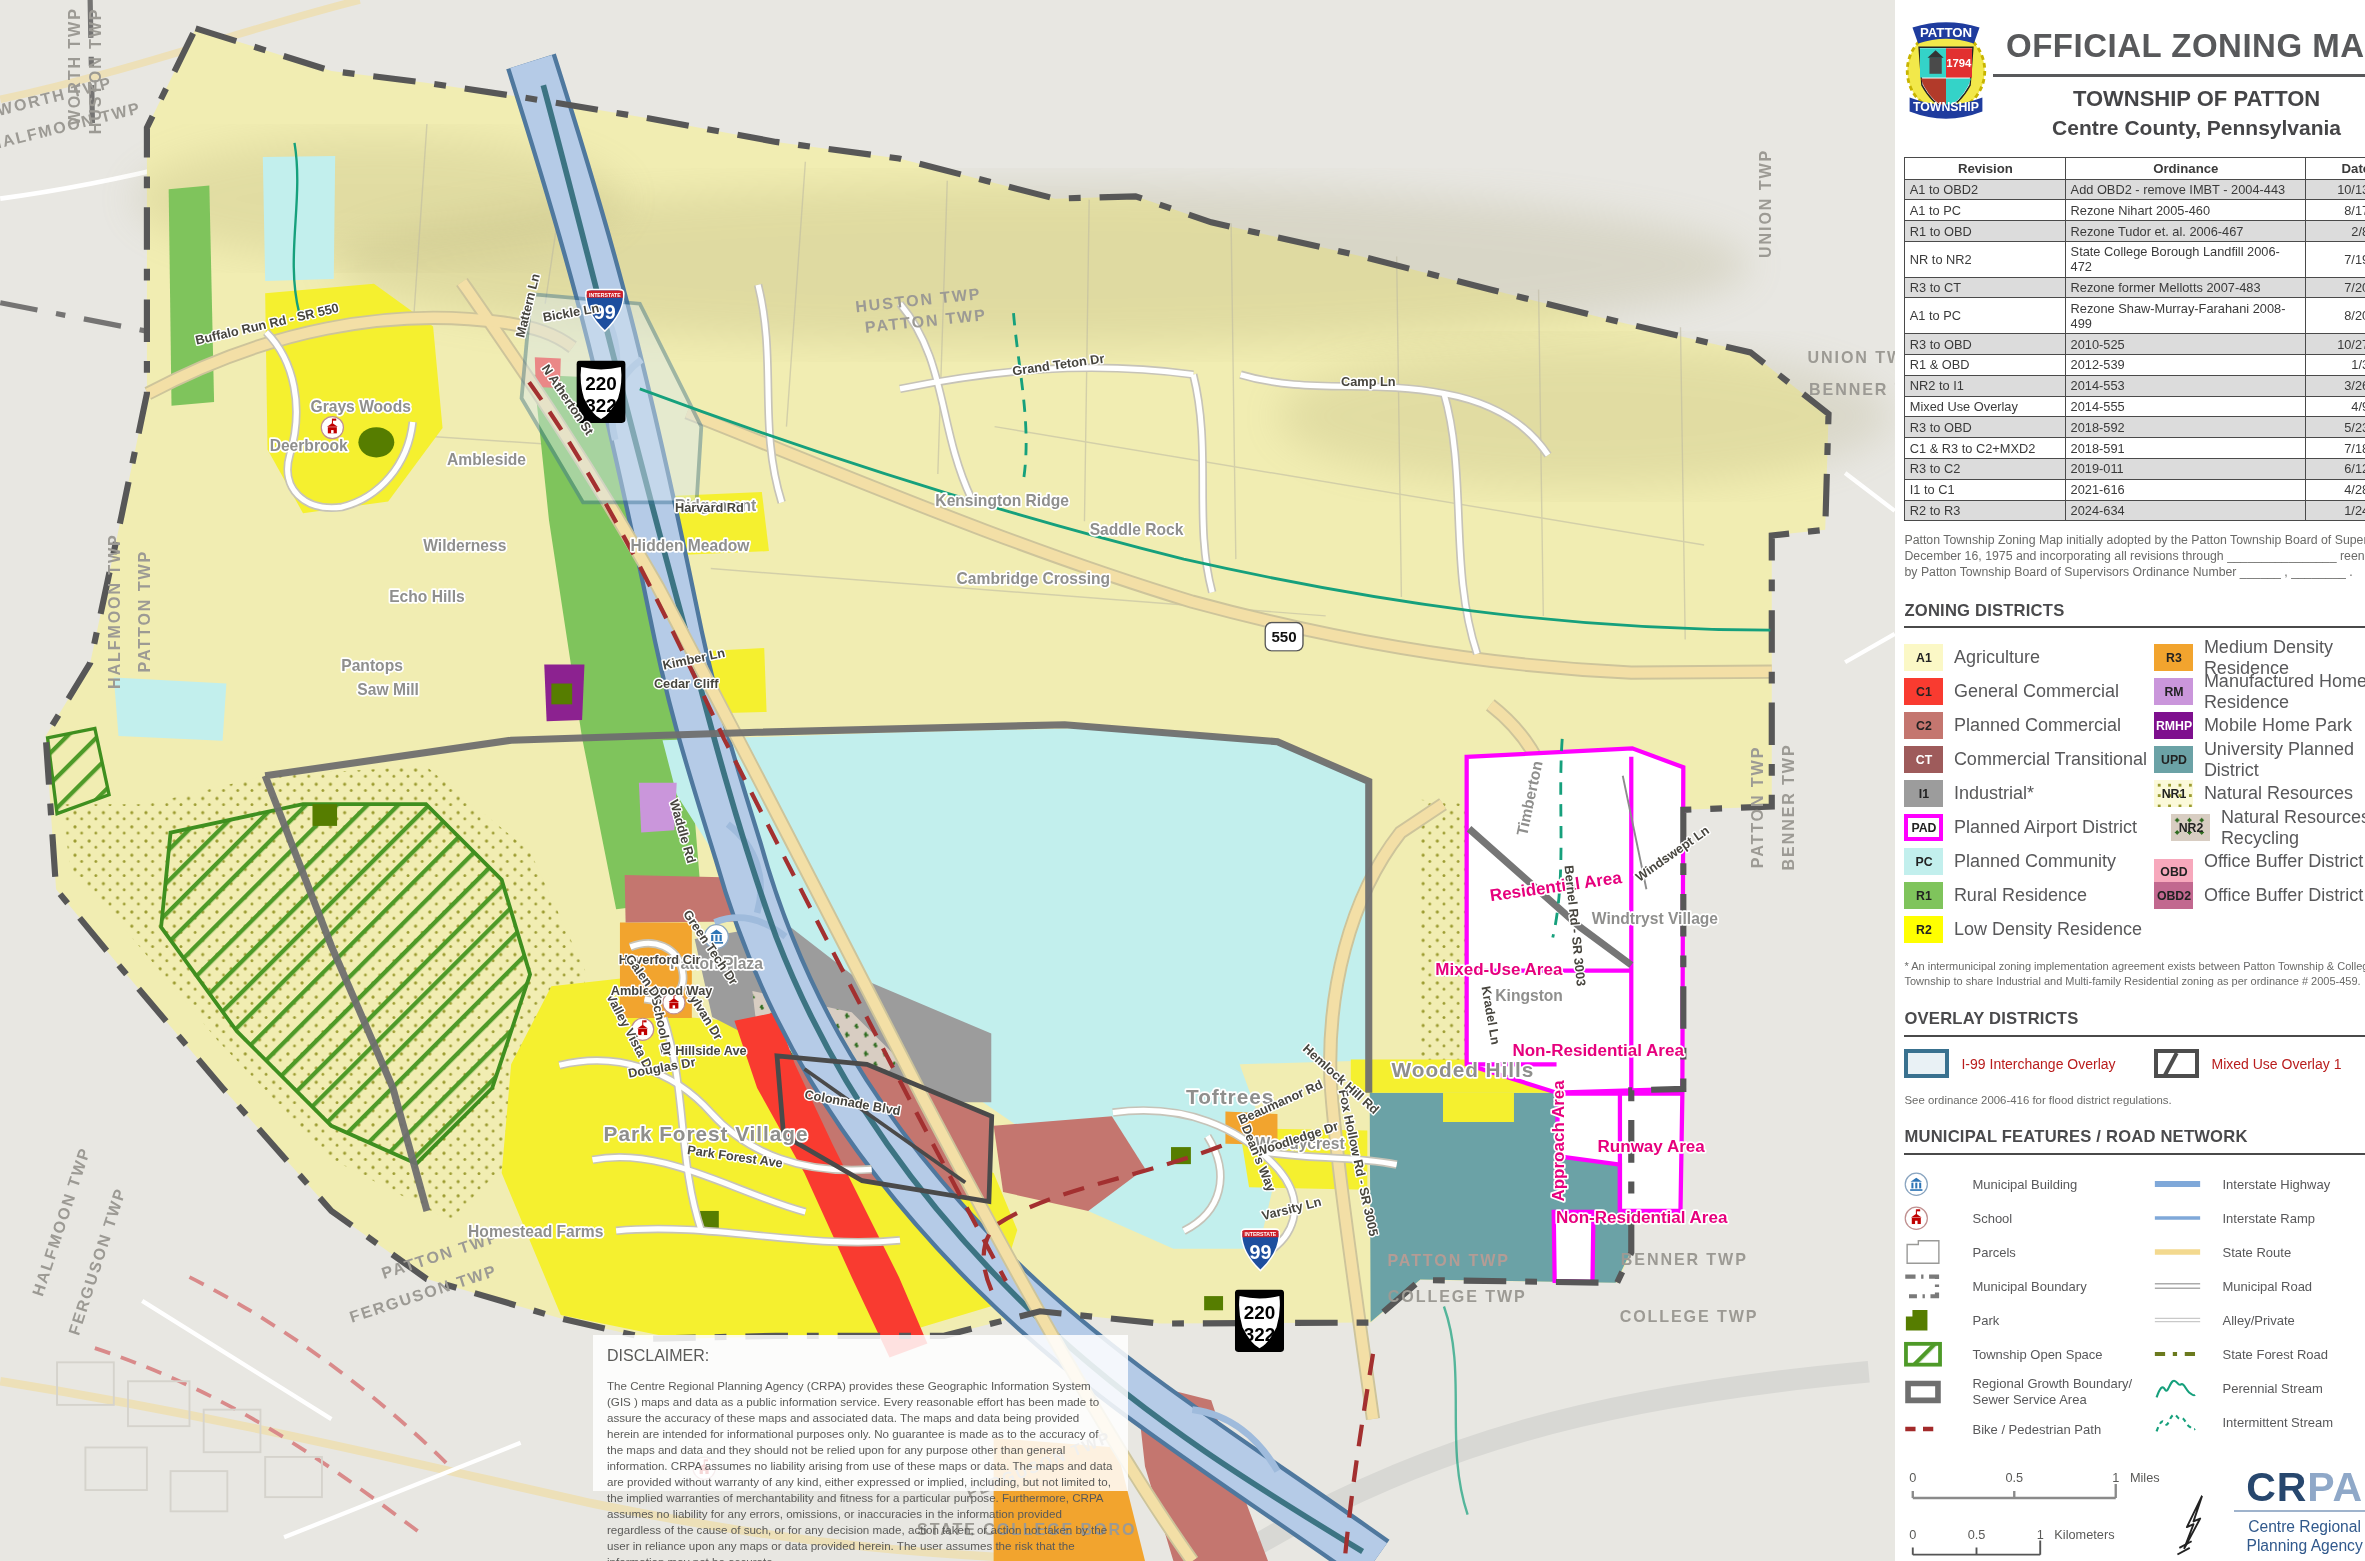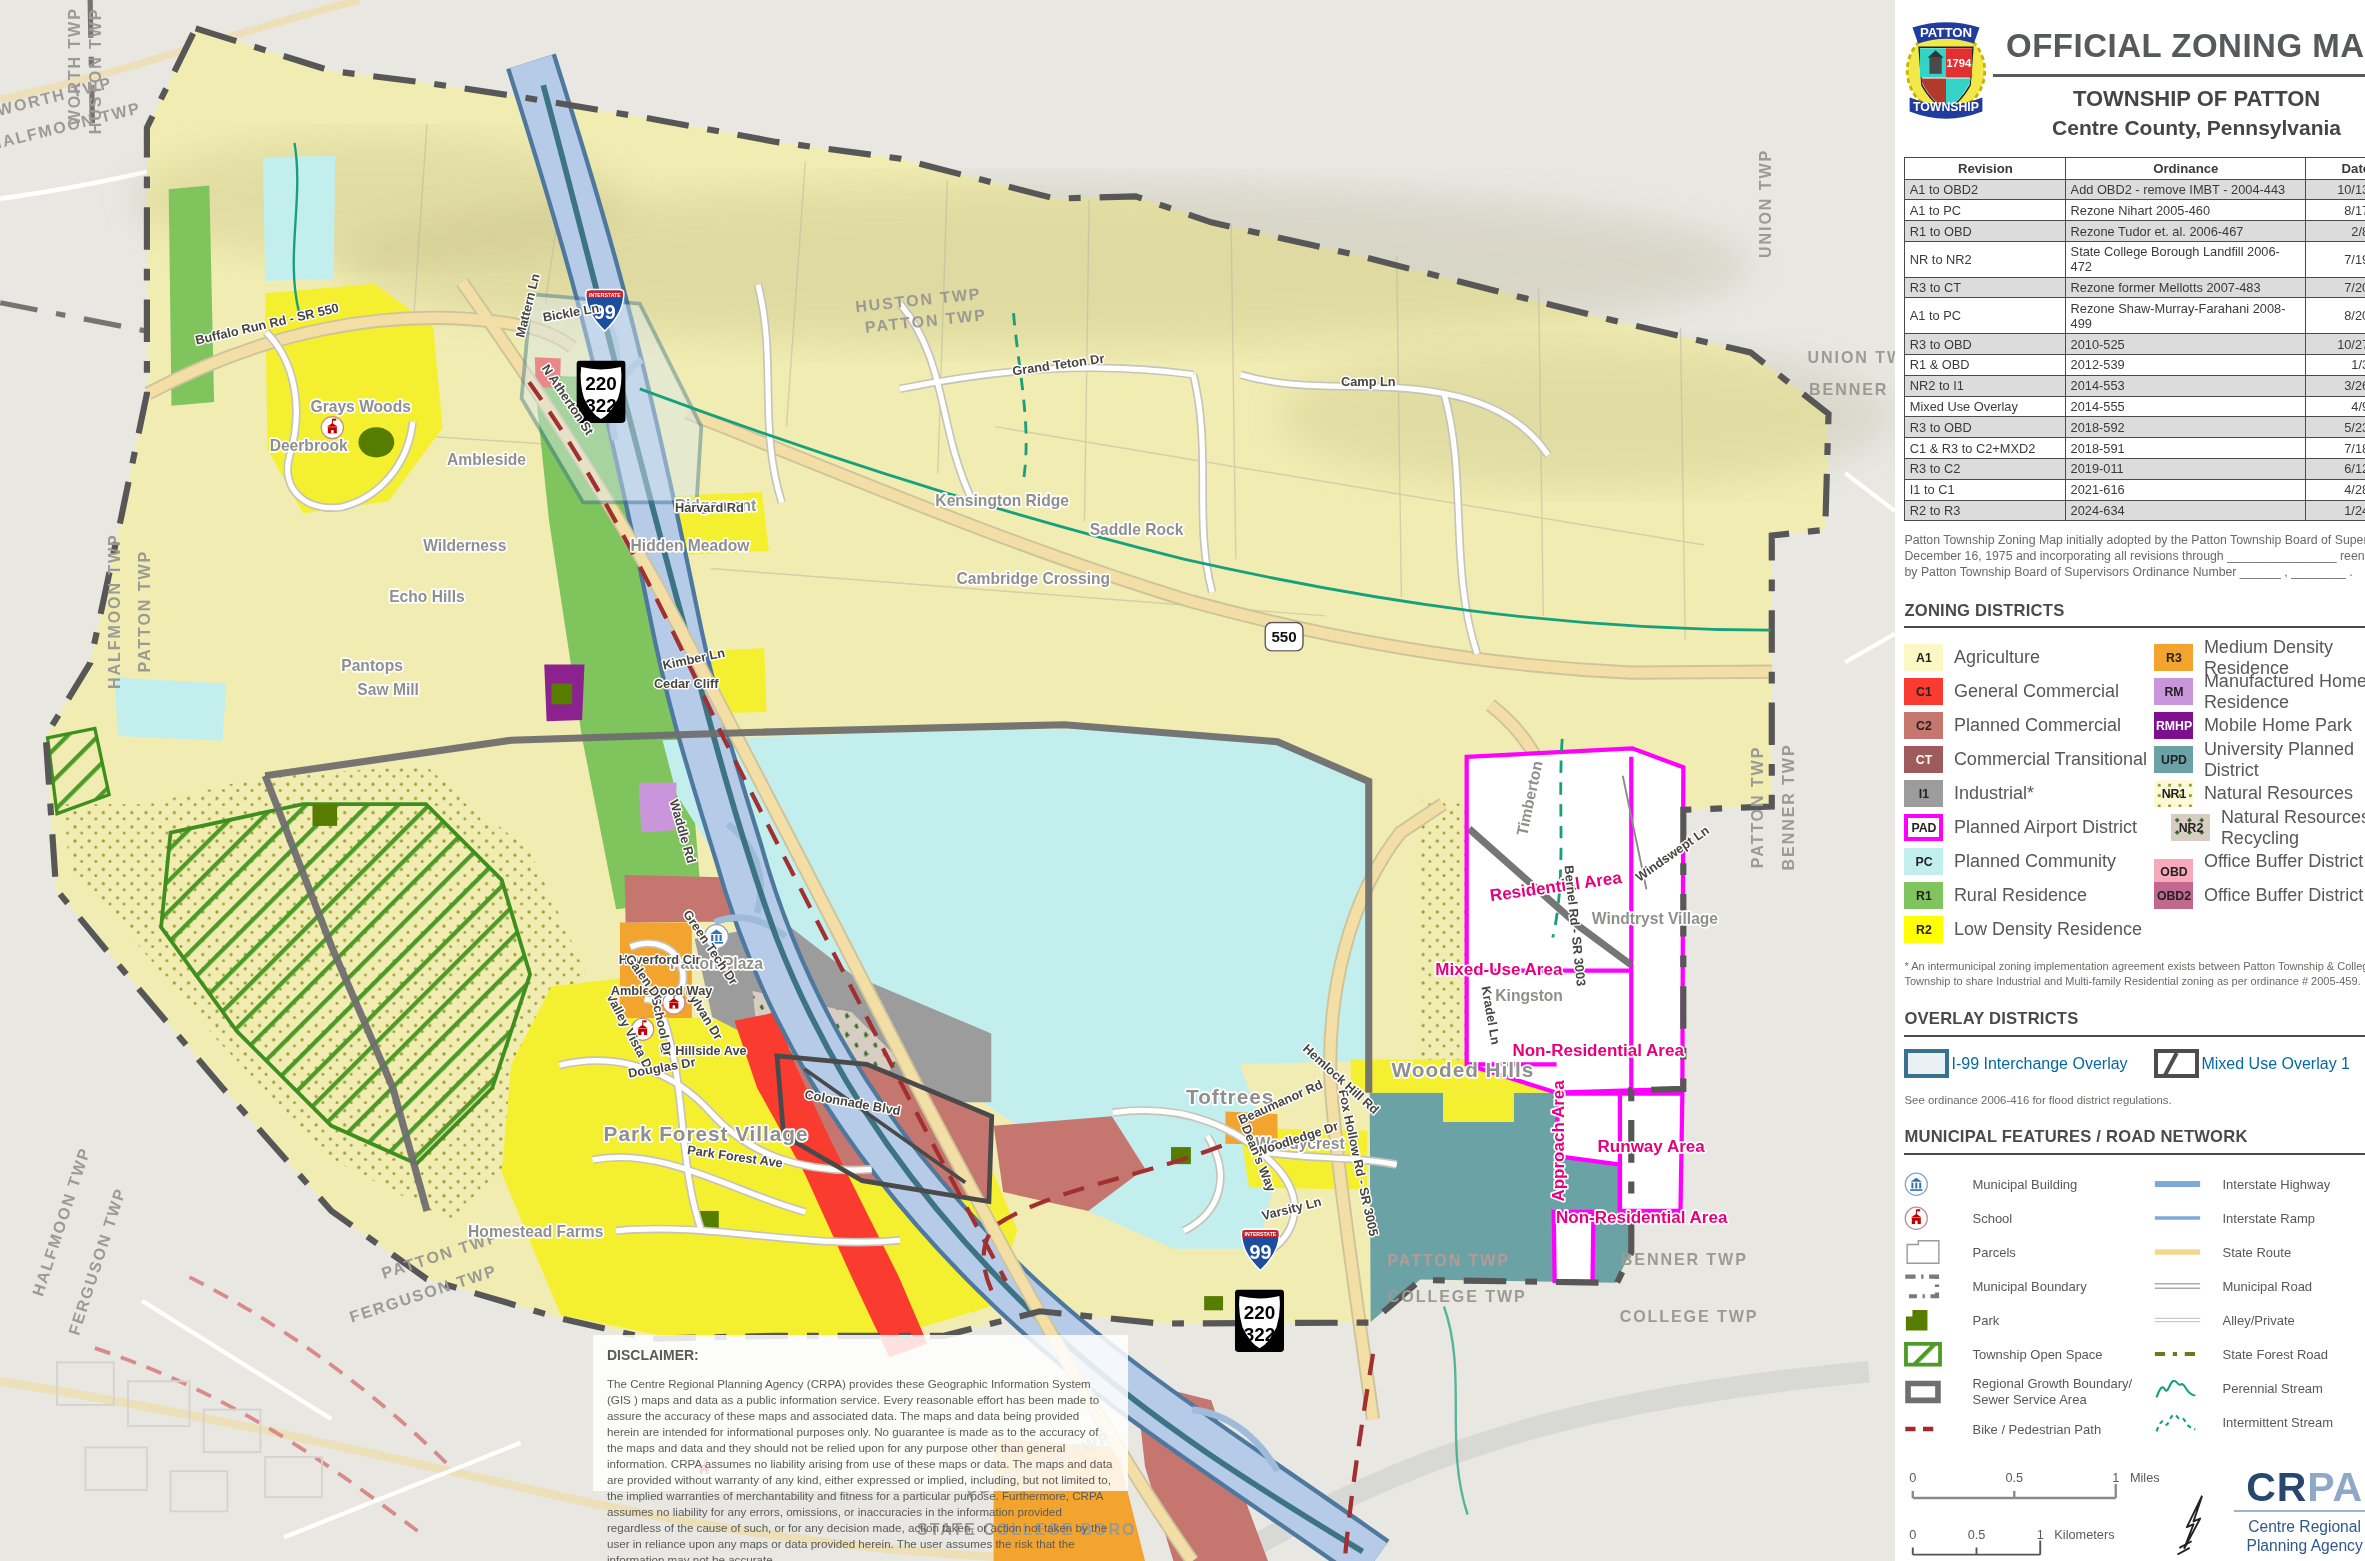--- a/index.html
+++ b/index.html
@@ -13,21 +13,21 @@
   .nb.lg{font-size:44px;letter-spacing:2px;}
   .rd{font-weight:700;font-size:27px;fill:#47453E;text-anchor:middle;paint-order:stroke;stroke:#FFFFFF;stroke-width:6px;stroke-linejoin:round;}
   .pad{font-weight:700;font-size:36px;fill:#E6007D;text-anchor:middle;paint-order:stroke;stroke:#FFFFFF;stroke-width:7px;stroke-linejoin:round;}
   
   .zA1{fill:#F1EDB2;} .zR2{fill:#F5F02F;} .zPC{fill:#C2EFED;} .zUPD{fill:#6BA2A6;}
   .zR1{fill:#7FC45C;} .zR3{fill:#F2A42E;} .zC1{fill:#F93B30;} .zC2{fill:#C4766F;}
   .zI1{fill:#9C9C9C;} .zRM{fill:#CA96DB;} .zRMHP{fill:#8C2290;} .zNR2{fill:#D8CDC2;}
   .park{fill:#567D00;}
   
   #disclaimer{position:absolute;left:593px;top:1335px;width:535px;height:156px;background:rgba(255,255,255,.85);padding:12.3px 14px;box-sizing:border-box;color:#5A5A58;}
-  #disclaimer h4{margin:0 0 12.3px 0;font-size:14px;font-weight:700;}
+  #disclaimer h4{margin:0 0 12.3px 0;font-size:16px;font-weight:400;}
   #disclaimer p{margin:0;font-size:11.6px;line-height:16px;font-weight:400;}
   
   #panel{position:absolute;left:1895px;top:0;width:518px;height:1561px;background:#FFFFFF;box-sizing:border-box;padding:14px 8.5px 0 7.6px;color:#4D4D4E;}
   #pheader{display:flex;align-items:flex-start;}
   #plogo{width:86px;height:112px;flex:0 0 auto;}
   #ptitles{flex:1;text-align:center;padding-top:13.2px;}
   #ptitles .t1{font-size:33px;font-weight:700;color:#58595B;letter-spacing:0.5px;}
   #ptitles hr{border:none;border-top:3.3px solid #58595B;margin:8.5px 4.7px 9.5px 4.7px;}
   #ptitles .t2{font-size:22px;font-weight:700;color:#454547;}
   #ptitles .t3{font-size:21px;font-weight:700;color:#454547;margin-top:3.8px;}
@@ -48,21 +48,21 @@
   .sw.nr1box{background-image:radial-gradient(#9B9B30 1.4px, transparent 1.7px);background-size:10.4px 10.4px;}
   .sw.nr2box{background-image:radial-gradient(#2F6B1F 1.9px, transparent 2.1px);background-size:12.3px 12.3px;}
   .zlabel{font-size:18px;color:#58585A;margin-left:10.4px;}
   .footnote{font-size:11px;line-height:14.7px;color:#6A6A68;margin:12.3px 0 0 1.9px;width:483px;}
   .ovrow{display:flex;align-items:center;margin-left:1.9px;}
   .ovitem{display:flex;align-items:center;width:253px;}
   .ovsw{width:45px;height:29px;box-sizing:border-box;flex:0 0 auto;}
   .ovsw.i99{background:#E9F1F5;border:4.7px solid #39718F;}
   .ovsw.mxd{background:#fff;border:4.7px solid #4D4D4D;position:relative;overflow:hidden;}
   .ovsw.mxd:before{content:"";position:absolute;left:8.5px;top:-2.8px;width:3.8px;height:33px;background:#4D4D4D;transform:rotate(28deg);}
-  .ovlabel{font-size:16px;color:#0369a1;margin-left:2px;}
+  .ovlabel{font-size:14px;color:#b91c1c;margin-left:12px;}
   .ovnote{font-size:11.4px;color:#6A6A68;margin:16px 0 0 1.9px;}
   .fcols{display:flex;margin-left:1.9px;}
   .fcol{width:253px;}
   .fitem{display:flex;align-items:center;height:34px;}
   .ficon{width:47px;flex:0 0 auto;display:flex;align-items:center;justify-content:flex-start;}
   .flabel{font-size:13px;color:#58585A;margin-left:21px;line-height:15.6px;}
   #pbottom{display:flex;margin-top:19px;align-items:flex-start;}
   #scales{width:265px;}
   #northarrow{width:52px;padding-top:28px;}
   #crpa{width:170px;text-align:center;padding-top:2.8px;}

